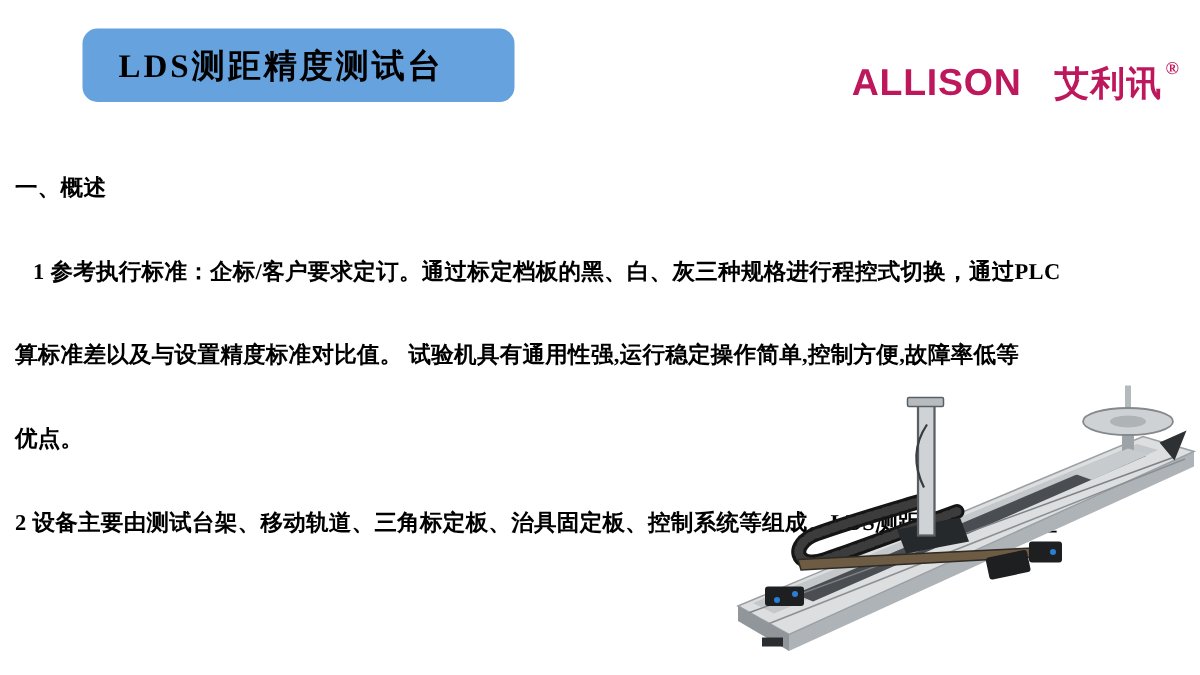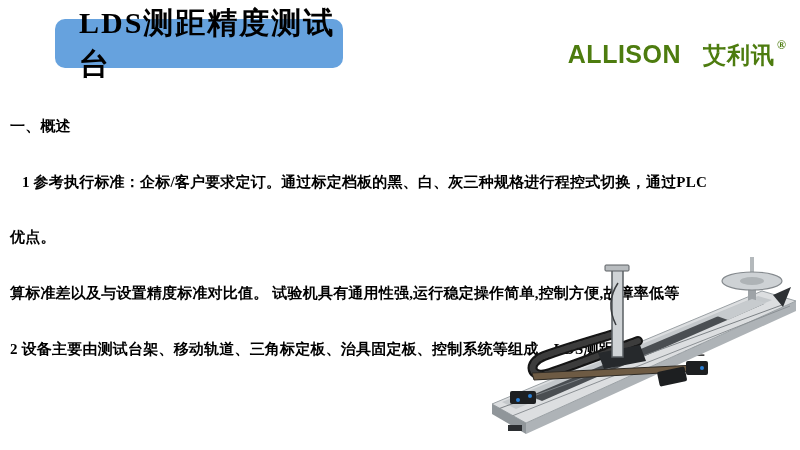--- a/index.html
+++ b/index.html
@@ -7,21 +7,21 @@
     position:relative;width:800px;height:450px;background:#ffffff;overflow:hidden;
     font-family:"Liberation Serif","DejaVu Serif",serif;color:#000;
   }
   
   .banner{
     position:absolute;left:55px;top:19px;width:288px;height:49px;
     background:#66a2de;border-radius:10px;
     display:flex;align-items:center;padding-left:24px;box-sizing:border-box;
   }
   .banner .title{
-    font-size:30px;font-weight:bold;letter-spacing:2px;color:#000;
+    font-size:22px;font-weight:bold;letter-spacing:2px;color:#000;
     font-family:"Liberation Serif","DejaVu Serif",serif;
   }
   
   .logo{
     position:absolute;right:14px;top:40px;display:flex;align-items:baseline;
     color:#1c4fa1;white-space:nowrap;
   }
   .logo .latin{
     font-family:"Liberation Sans","DejaVu Sans",sans-serif;
     font-weight:800;font-size:25px;letter-spacing:0.5px;
@@ -49,31 +49,31 @@
 </style>
 </head>
 <body>
 
 <div class="page">
 
   <div class="banner" style="background: rgb(102, 162, 222);">
     <span class="title">LDS测距精度测试台</span>
   </div>
 
-  <div class="logo" style="color: #4d7c0f; justify-content: space-between;">
+  <div class="logo" style="color: #be185d; justify-content: space-between;">
     <span class="latin">ALLISON</span>
     <span class="cjk">艾利讯</span>
     <span class="reg">®</span>
   </div>
 
   <div class="body-text">
     <div class="line ind-h">一、概述</div>
     <div class="line ind-p"> 1 参考执行标准：企标/客户要求定订。通过标定档板的黑、白、灰三种规格进行程控式切换，通过PLC</div>
+    <div class="line">算标准差以及与设置精度标准对比值。 试验机具有通用性强,运行稳定操作简单,控制方便,故障率低等</div>
     <div class="line">优点。</div>
-    <div class="line">算标准差以及与设置精度标准对比值。 试验机具有通用性强,运行稳定操作简单,控制方便,故障率低等</div>
     <div class="line">2 设备主要由测试台架、移动轨道、三角标定板、治具固定板、控制系统等组成。LDS测距精度测试台整</div>
     
     
     
     
     
     
     
     
     

